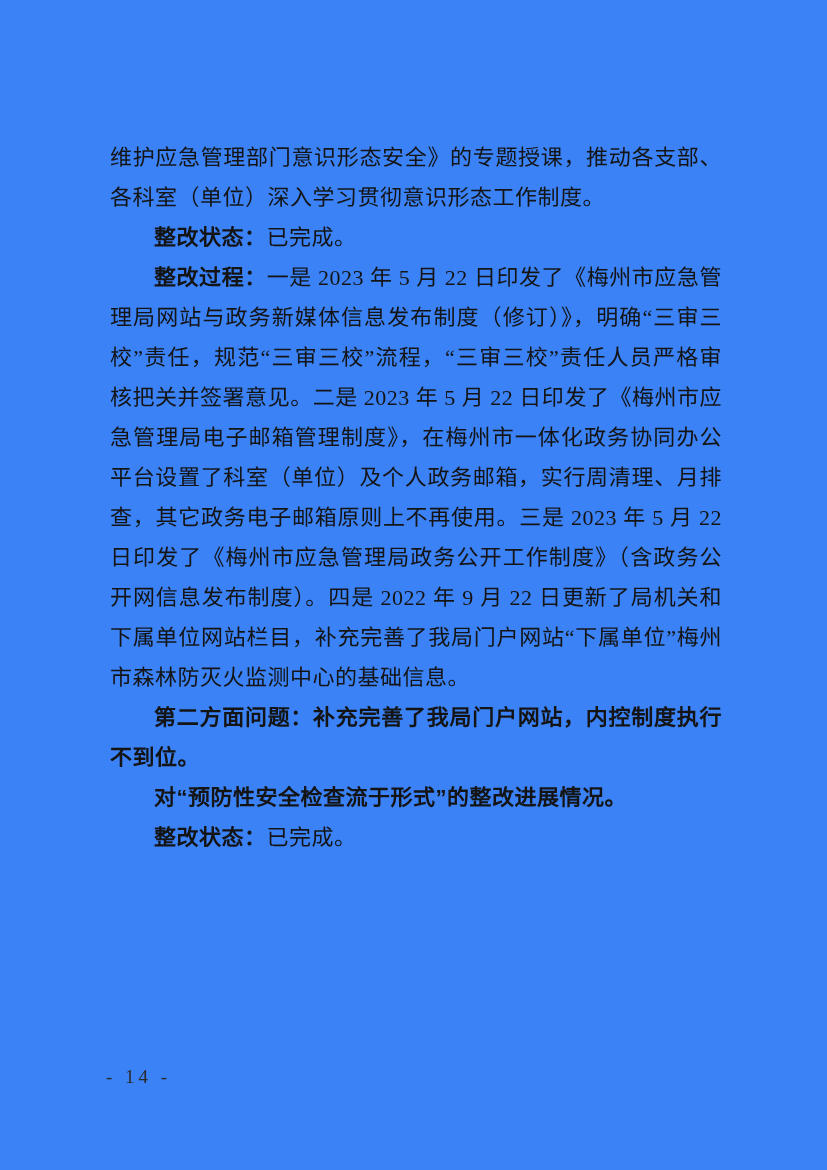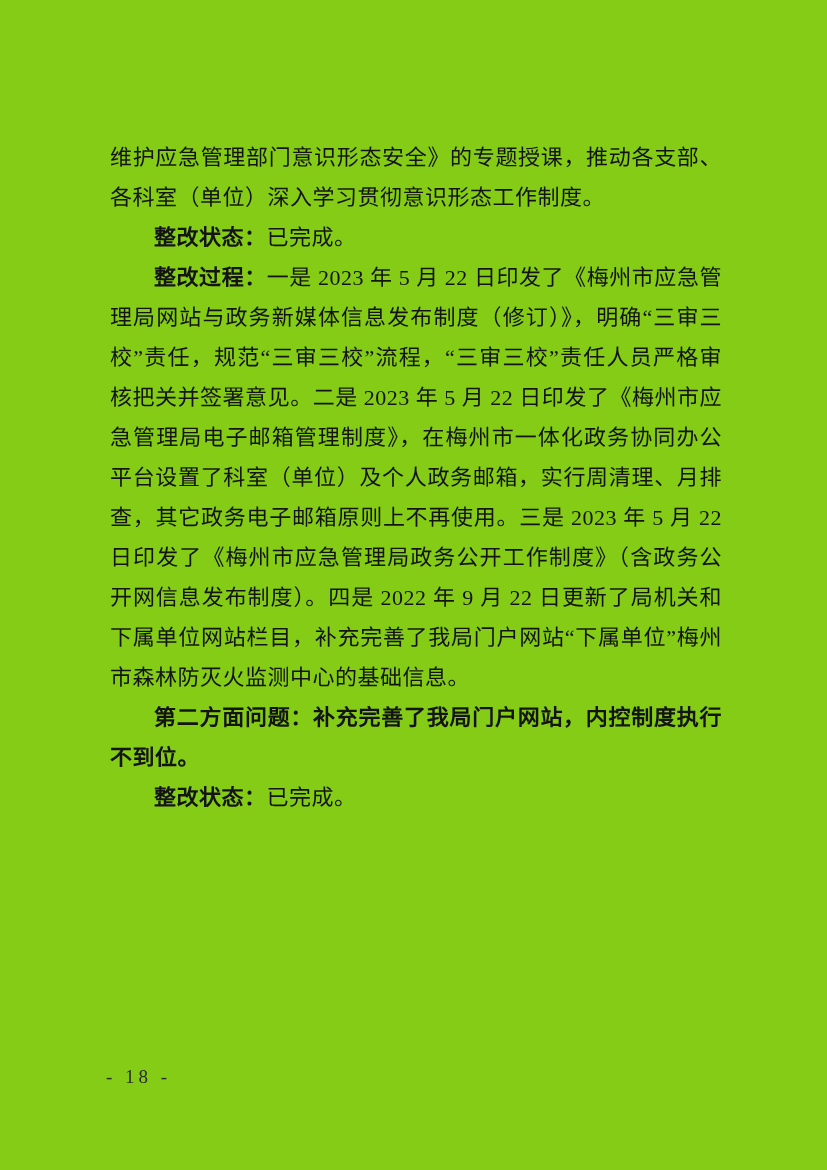--- a/index.html
+++ b/index.html
@@ -5,21 +5,21 @@
 <style>
   html, body {
     margin: 0;
     padding: 0;
     background: #ffffff;
   }
   .page {
     position: relative;
     width: 827px;
     height: 1170px;
-    background: #84cc16;
+    background: #3b82f6;
     overflow: hidden;
     font-family: "Liberation Serif", serif;
     color: #141414;
   }
   .text-block {
     position: absolute;
     left: 110px;
     top: 138px;
     width: 612px;
     font-size: 22px;
@@ -71,21 +71,22 @@
     <p class="continuation">维护应急管理部门意识形态安全》的专题授课，推动各支部、各科室（单位）深入学习贯彻意识形态工作制度。</p>
 
 
     <p><span class="lead-bold">整改状态：</span><span>已完成。</span></p>
 
     <p><span class="lead-bold">整改过程：</span><span>一是 2023 年 5 月 22 日印发了《梅州市应急管理局网站与政务新媒体信息发布制度（修订）》，明确“三审三校”责任，规范“三审三校”流程，“三审三校”责任人员严格审核把关并签署意见。二是 2023 年 5 月 22 日印发了《梅州市应急管理局电子邮箱管理制度》，在梅州市一体化政务协同办公平台设置了科室（单位）及个人政务邮箱，实行周清理、月排查，其它政务电子邮箱原则上不再使用。三是 2023 年 5 月 22 日印发了《梅州市应急管理局政务公开工作制度》（含政务公开网信息发布制度）。四是 2022 年 9 月 22 日更新了局机关和下属单位网站栏目，补充完善了我局门户网站“下属单位”梅州市森林防灭火监测中心的基础信息。</span></p>
 
     <p class="kai-bold">第二方面问题：补充完善了我局门户网站，内控制度执行不到位。</p>
 
 
+    <p class="heading-bold">对“预防性安全检查流于形式”的整改进展情况。</p>
 
     <p><span class="lead-bold">整改状态：</span><span>已完成。</span></p>
 
 
   </div>
 
-  <div class="page-number">- 18 -</div>
+  <div class="page-number">- 14 -</div>
 
 </div>
 
 </body></html>

